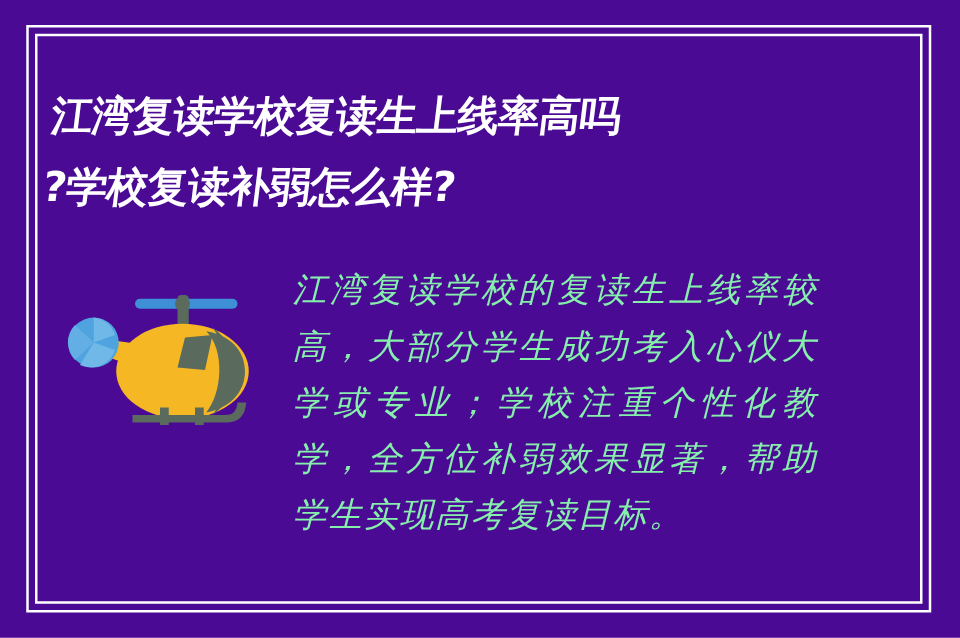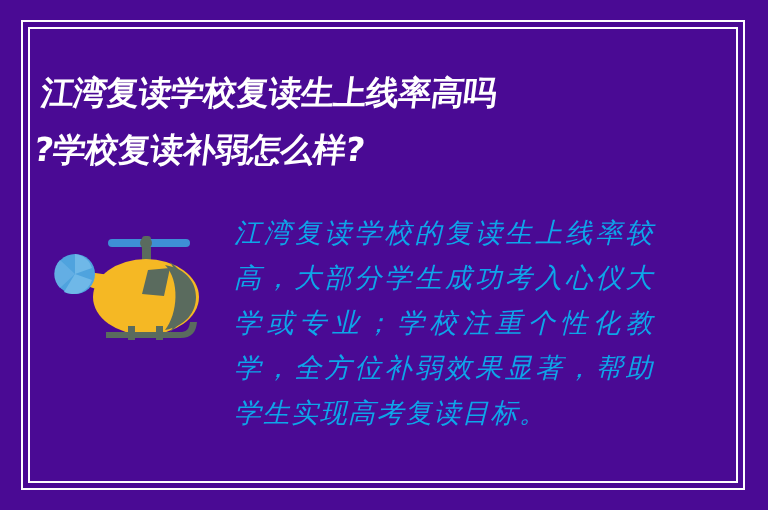--- a/index.html
+++ b/index.html
@@ -59,21 +59,21 @@
     transform-origin: left top;
     white-space: pre-line;
   }
 
   
   .body-text {
     position: absolute;
     left: 234px;
     top: 210px;
     width: 420px;
-    color: #0ea5e9;
+    color: #86efac;
     font-family: "DejaVu Serif", serif;
     font-size: 27px;
     line-height: 45px;
     letter-spacing: 1.5px;
     text-align: justify;
     font-style: italic;
   }
 
   
   .heli {

